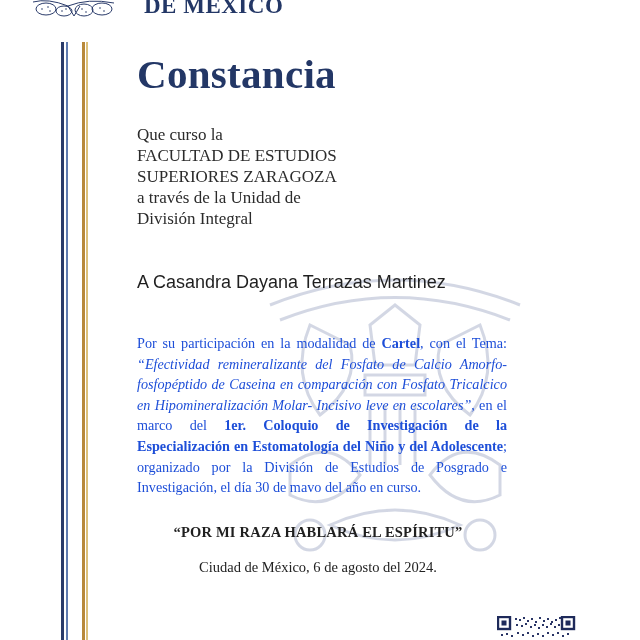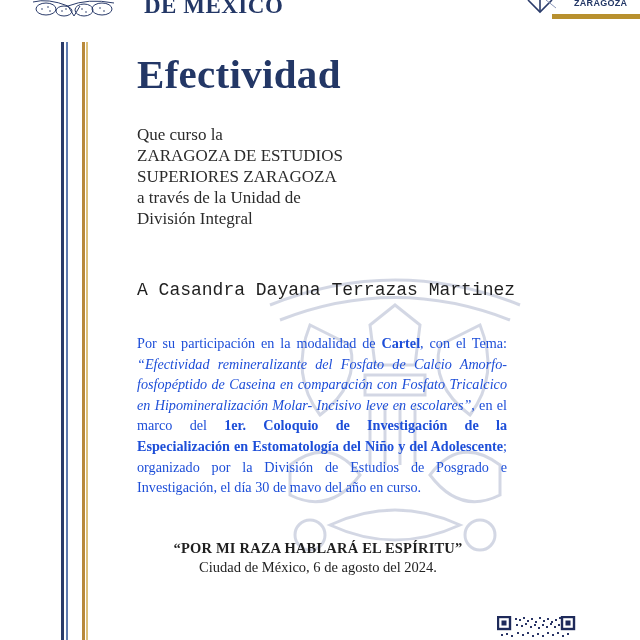--- a/index.html
+++ b/index.html
@@ -45,35 +45,35 @@
     font-family:"Liberation Serif",serif; font-weight:bold;
     font-size:41px; color:#233766; letter-spacing:0.3px;
   }
   .grantor {
     position:absolute; left:137px; top:124px;
     font-size:17px; line-height:21px; color:#2b2b2b;
   }
   .grantor div { white-space:nowrap; }
 
   .recipient {
-    position:absolute; left:137px; top:280px;
-    font-family:Liberation Mono, monospace;
+    position:absolute; left:137px; top:272px;
+    font-family:Liberation Sans, sans-serif;
     font-size:18px; color:#1f1f1f;
   }
 
   .body-text {
     position:absolute; left:137px; top:333px; width:370px;
     font-size:14.2px; line-height:20.6px; color:#1d4ed8;
     text-align:justify;
   }
   .body-text b { font-weight:bold; }
   .body-text i { font-style:italic; }
 
   .motto {
-    position:absolute; left:0; width:640px; top:540px; text-align:center;
+    position:absolute; left:0; width:640px; top:524px; text-align:center;
     font-weight:bold; font-size:14.5px; color:#1f1f1f; letter-spacing:0.2px;
   }
   .motto span { position:relative; left:0px; }
   .place-date {
     position:absolute; left:0; width:640px; top:559px; text-align:center;
     font-size:14.5px; color:#222;
   }
   .center-shift { display:inline-block; transform:translateX(-2px); }
 
   .qr { position:absolute; left:497px; top:616px; width:82px; height:24px; }
@@ -99,29 +99,20 @@
       <circle cx="34" cy="11" r="0.8"></circle>
         <circle cx="38" cy="9" r="0.8"></circle>
       <circle cx="54" cy="9" r="0.8"></circle>
         <circle cx="58" cy="12" r="0.8"></circle>
       <circle cx="72" cy="8" r="0.8"></circle>
         <circle cx="76" cy="11" r="0.8"></circle>
     </g>
   </svg>
   <div class="unam-title">DE MEXICO</div>
 
-  <div class="fesz-logo">
-    <svg class="mark" viewBox="0 0 40 14">
-      <path d="M2 0 L14 12 L26 0" fill="none" stroke="#2a3b6a" stroke-width="1.6"></path>
-      <path d="M14 0 L14 12" stroke="#2a3b6a" stroke-width="1.6"></path>
-      <path d="M20 0 L30 8" stroke="#8a96b8" stroke-width="1"></path>
-    </svg>
-    <div class="name">ZARAGOZA</div>
-    <div class="bar"></div>
-  </div>
 
   <div class="vline vl-blue1"></div>
   <div class="vline vl-blue2"></div>
   <div class="vline vl-gold1"></div>
   <div class="vline vl-gold2"></div>
 
   <svg class="watermark" viewBox="0 0 290 300">
     <g fill="none" stroke="#3b4f86" stroke-width="3">
       <path d="M20 40 Q145 -10 270 40"></path>
       <path d="M30 55 Q145 10 260 55"></path>
@@ -131,25 +122,25 @@
       <rect x="115" y="110" width="60" height="20"></rect>
       <path d="M120 140 L120 200 M135 140 L135 200 M150 140 L150 200 M165 140 L165 200"></path>
       <path d="M40 200 Q80 170 110 210 Q80 250 40 230 Z"></path>
       <path d="M250 200 Q210 170 180 210 Q210 250 250 230 Z"></path>
       <path d="M80 260 Q145 230 210 260 Q145 290 80 260 Z"></path>
       <circle cx="60" cy="270" r="15"></circle>
         <circle cx="230" cy="270" r="15"></circle>
     </g>
   </svg>
 
-  <div class="doc-title">Efectividad</div>
+  <div class="doc-title">Constancia</div>
 
   <div class="grantor">
     <div>Que curso la</div>
-    <div>ZARAGOZA DE ESTUDIOS</div>
+    <div>FACULTAD DE ESTUDIOS</div>
     <div>SUPERIORES ZARAGOZA</div>
     <div>a través de la Unidad de</div>
     <div>División Integral</div>
   </div>
 
   <div class="recipient">A Casandra Dayana Terrazas Martinez</div>
 
   <div class="body-text"><span>Por su participación en la modalidad de </span><b>Cartel</b><span>, con el Tema: </span><i>“Efectividad remineralizante del Fosfato de Calcio Amorfo-fosfopéptido de Caseina en comparación con Fosfato Tricalcico en Hipomineralización Molar- Incisivo leve en escolares”</i><span>, en el marco del </span><b>1er. Coloquio de Investigación de la Especialización en Estomatología del Niño y del Adolescente</b><span>; organizado por la División de Estudios de Posgrado e Investigación, el día 30 de mavo del año en curso.</span></div>
 
   <div class="motto"><span class="center-shift">“POR MI RAZA HABLARÁ EL ESPÍRITU”</span></div>

